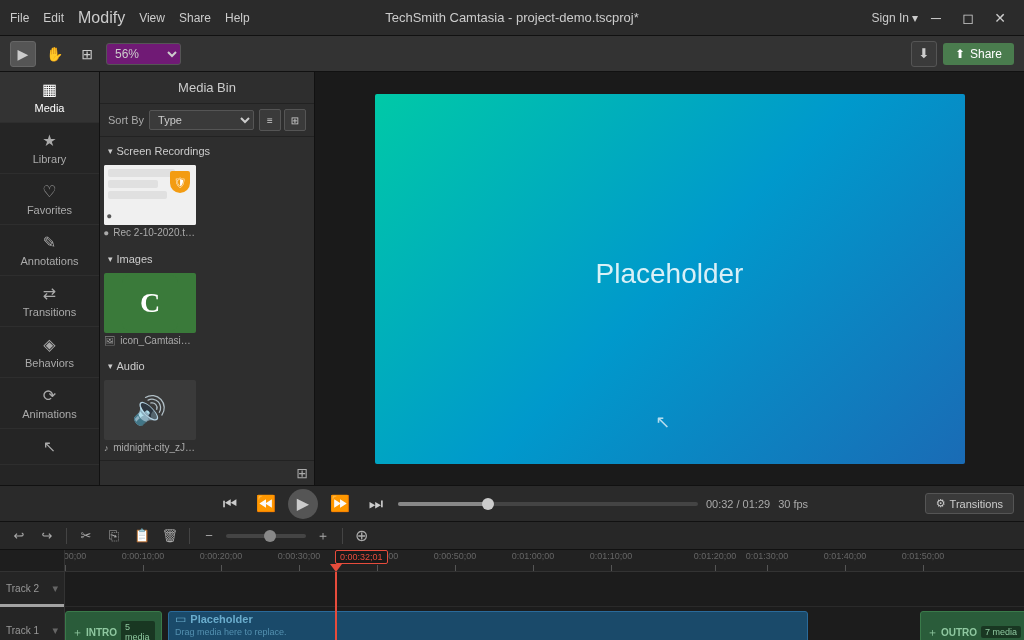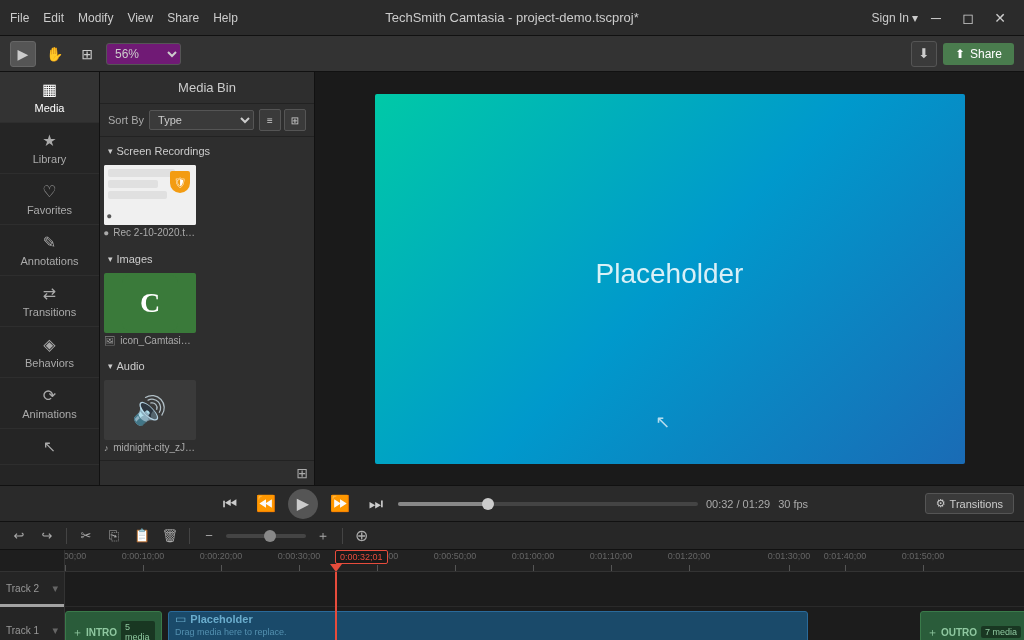--- a/index.html
+++ b/index.html
@@ -152,21 +152,21 @@
     
     .camtasia-icon { width: 56px; height: 56px; background: #3a7a3a; border-radius: 8px; display: flex; align-items: center; justify-content: center; color: white; font-size: 28px; font-weight: bold; font-family: 'Georgia', serif; }
   </style>
 </head>
 <body>
 
 <div id="topbar">
   <div style="display:flex; align-items:center; gap:14px;">
     <span style="cursor:pointer;font-size:12px;color:#ccc;">File</span>
     <span style="cursor:pointer;font-size:12px;color:#ccc;">Edit</span>
-    <span style="cursor:pointer;font-size:12px;color:#ccc;">Modify</span>
+    <span style="cursor:pointer;font-size:16px;color:#ccc;">Modify</span>
     <span style="cursor:pointer;font-size:12px;color:#ccc;">View</span>
     <span style="cursor:pointer;font-size:12px;color:#ccc;">Share</span>
     <span style="cursor:pointer;font-size:12px;color:#ccc;">Help</span>
   </div>
   <div class="title">TechSmith Camtasia - project-demo.tscproj*</div>
   <div style="display:flex;align-items:center;gap:4px;">
     <button class="signin-btn">
       <span>Sign In</span>
       <span>▾</span>
     </button>
@@ -401,25 +401,25 @@
               <span class="ruler-mark-label">0:00:50;00</span>
             </div>
           <div style="position:absolute; left:468px;" class="ruler-mark">
               <div class="ruler-mark-line"></div>
               <span class="ruler-mark-label">0:01:00;00</span>
             </div>
           <div style="position:absolute; left:546px;" class="ruler-mark">
               <div class="ruler-mark-line"></div>
               <span class="ruler-mark-label">0:01:10;00</span>
             </div>
-          <div style="position:absolute; left:624px;" class="ruler-mark">
+          <div style="position:absolute; left:650px;" class="ruler-mark">
               <div class="ruler-mark-line"></div>
               <span class="ruler-mark-label">0:01:20;00</span>
             </div>
-          <div style="position:absolute; left:724px;" class="ruler-mark">
+          <div style="position:absolute; left:702px;" class="ruler-mark">
               <div class="ruler-mark-line"></div>
               <span class="ruler-mark-label">0:01:30;00</span>
             </div>
           <div style="position:absolute; left:780px;" class="ruler-mark">
               <div class="ruler-mark-line"></div>
               <span class="ruler-mark-label">0:01:40;00</span>
             </div>
           <div style="position:absolute; left:858px;text-decoration:underline;" class="ruler-mark">
               <div class="ruler-mark-line"></div>
               <span class="ruler-mark-label">0:01:50;00</span>

